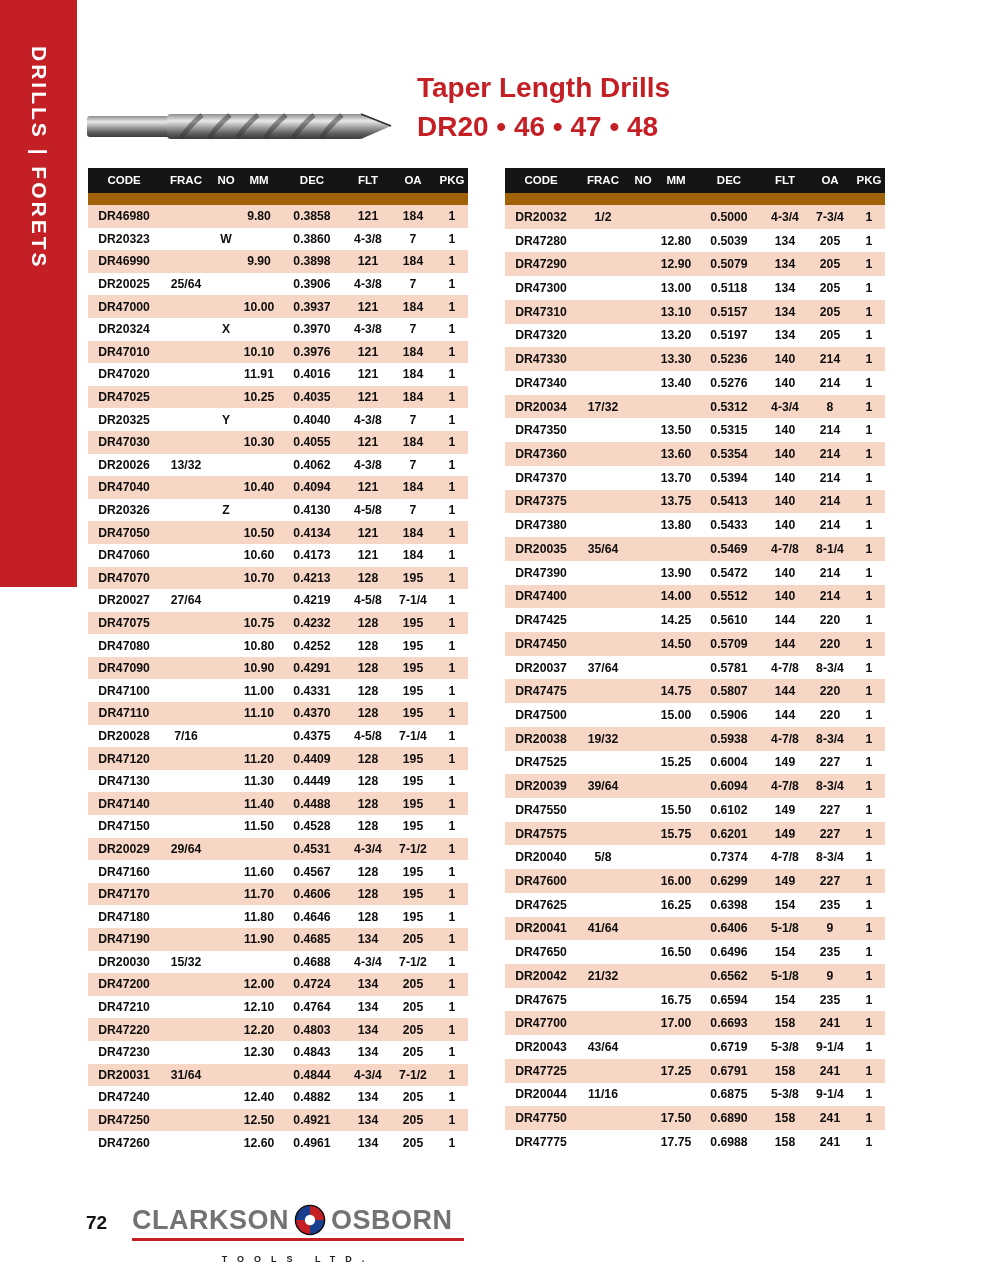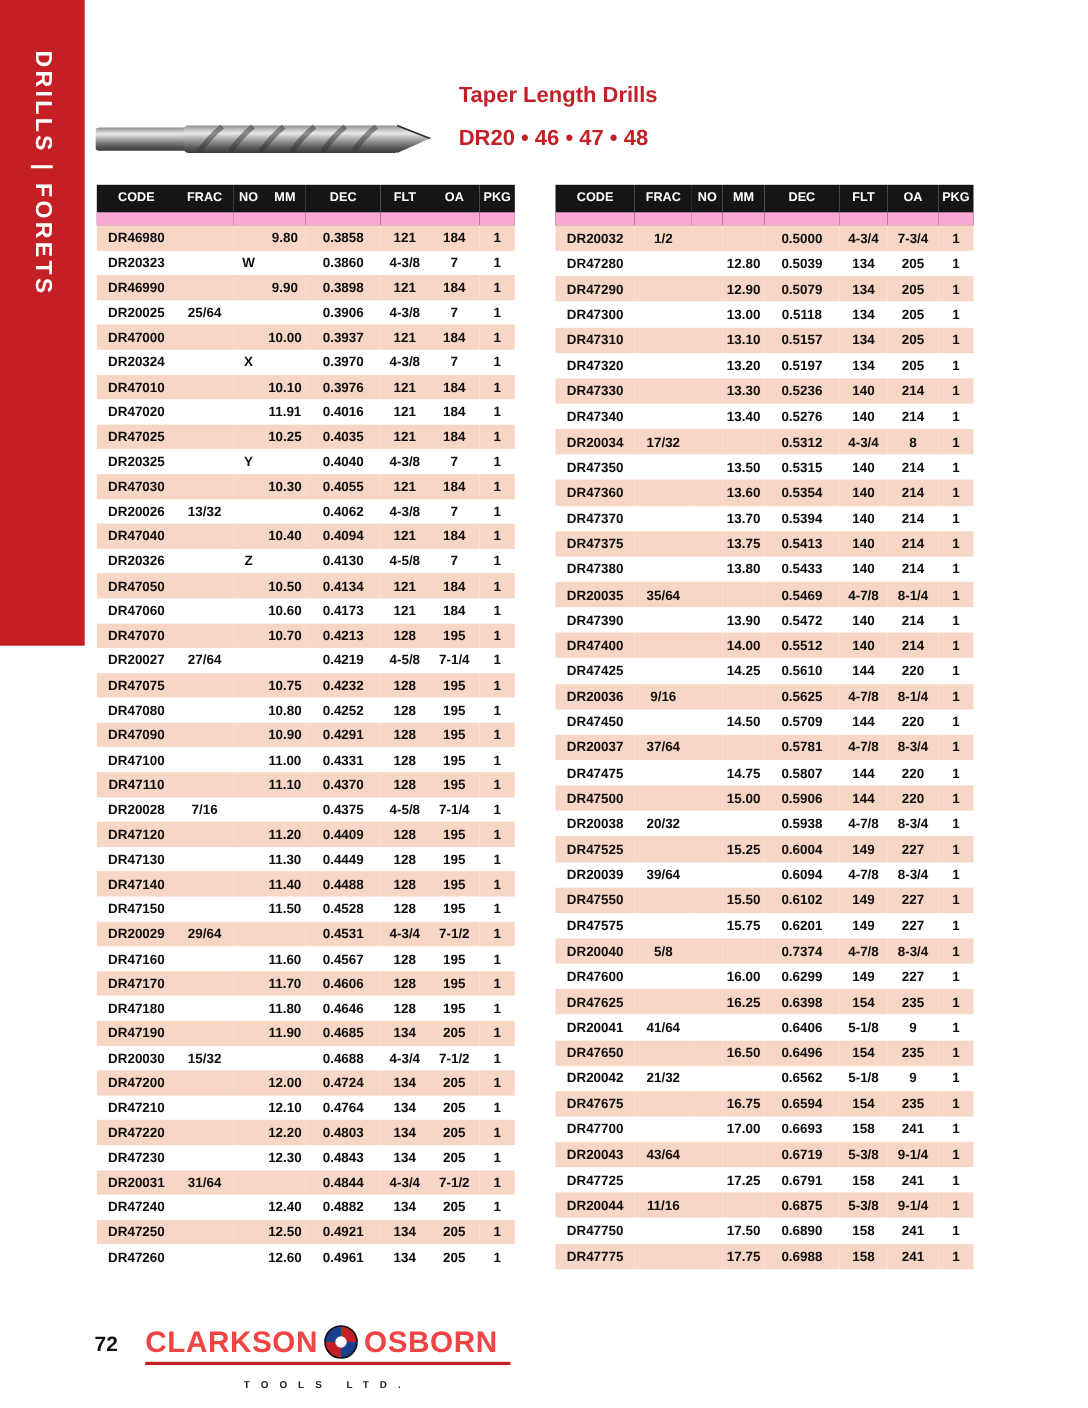--- a/index.html
+++ b/index.html
@@ -17,30 +17,30 @@
     position:absolute;top:46px;left:50%;transform:translateX(-50%);
     writing-mode:vertical-rl;
     color:#fff;font-weight:bold;font-size:21px;letter-spacing:3px;white-space:nowrap;
   }
 
   
   .drill-img{position:absolute;left:85px;top:104px;width:308px;height:44px;}
 
   
   .title-block{position:absolute;left:417px;top:68px;color:var(--red);font-weight:bold;line-height:39px;}
-  .title-line{font-size:20px;letter-spacing:0;}
+  .title-line{font-size:28px;letter-spacing:0;}
 
   
   .tables-wrap{position:absolute;left:88px;top:168px;display:flex;gap:37px;}
   table.spec{border-collapse:separate;border-spacing:0;table-layout:fixed;width:380px;
     font-family:"Liberation Sans",sans-serif;}
   table.spec th{
     background:var(--header-bg);color:#fff;font-size:11.5px;font-weight:bold;
     height:25px;line-height:25px;padding:0;text-align:center;
-    border-bottom:12px solid #f9a8d4;
+    border-bottom:12px solid #a16207;
     margin-left:44px;
   }
   table.spec td{
     height:22.6px;padding:0;text-align:center;color:#0d0d0d;
     font-size:12.2px;font-weight:bold;white-space:nowrap;
   }
   table.spec tbody tr:nth-child(odd){background:var(--pink);}
   .col-code{width:72px;}
   .col-frac{width:52px;}
   .col-no{width:28px;}
@@ -49,21 +49,21 @@
   .col-flt{width:44px;}
   .col-oa{width:46px;}
   .col-pkg{width:32px;}
   td.col-code{text-align:left;padding-left:11px;}
   th.col-code{text-align:left;padding-left:16px;}
   td.col-mm{text-align:right;padding-right:5px;}
 
   
   .page-number{position:absolute;left:86px;top:1212px;font-size:19px;font-weight:bold;color:#111;}
   .logo{position:absolute;left:132px;top:1204px;width:332px;}
-  .logo-row{display:flex;align-items:center;font-size:27px;font-weight:bold;color:#ef4444;letter-spacing:.5px;}
+  .logo-row{display:flex;align-items:center;font-size:27px;font-weight:bold;color:#737373;letter-spacing:.5px;}
   .emblem{display:inline-block;margin:0 5px;line-height:0;}
   .logo-rule{height:3px;background:var(--red);margin-top:2px;}
   .logo-sub{font-size:9px;font-weight:bold;letter-spacing:10px;color:#222;margin-top:13px;text-align:center;white-space:nowrap;}
 </style>
 </head>
 <body>
 
 <div class="page">
 
   <div class="side-tab">
@@ -726,30 +726,20 @@
             <td class="col-code">DR47425</td>
             <td class="col-frac"></td>
             <td class="col-no"></td>
             <td class="col-mm">14.25</td>
             <td class="col-dec">0.5610</td>
             <td class="col-flt">144</td>
             <td class="col-oa">220</td>
             <td class="col-pkg">1</td>
           </tr>
           <tr>
-            <td class="col-code">DR20036</td>
-            <td class="col-frac">9/16</td>
-            <td class="col-no"></td>
-            <td class="col-mm"></td>
-            <td class="col-dec">0.5625</td>
-            <td class="col-flt">4-7/8</td>
-            <td class="col-oa">8-1/4</td>
-            <td class="col-pkg">1</td>
-          </tr>
-          <tr>
             <td class="col-code">DR47450</td>
             <td class="col-frac"></td>
             <td class="col-no"></td>
             <td class="col-mm">14.50</td>
             <td class="col-dec">0.5709</td>
             <td class="col-flt">144</td>
             <td class="col-oa">220</td>
             <td class="col-pkg">1</td>
           </tr>
           <tr>
@@ -777,21 +767,21 @@
             <td class="col-frac"></td>
             <td class="col-no"></td>
             <td class="col-mm">15.00</td>
             <td class="col-dec">0.5906</td>
             <td class="col-flt">144</td>
             <td class="col-oa">220</td>
             <td class="col-pkg">1</td>
           </tr>
           <tr>
             <td class="col-code">DR20038</td>
-            <td class="col-frac">20/32</td>
+            <td class="col-frac">19/32</td>
             <td class="col-no"></td>
             <td class="col-mm"></td>
             <td class="col-dec">0.5938</td>
             <td class="col-flt">4-7/8</td>
             <td class="col-oa">8-3/4</td>
             <td class="col-pkg">1</td>
           </tr>
           <tr>
             <td class="col-code">DR47525</td>
             <td class="col-frac"></td>

